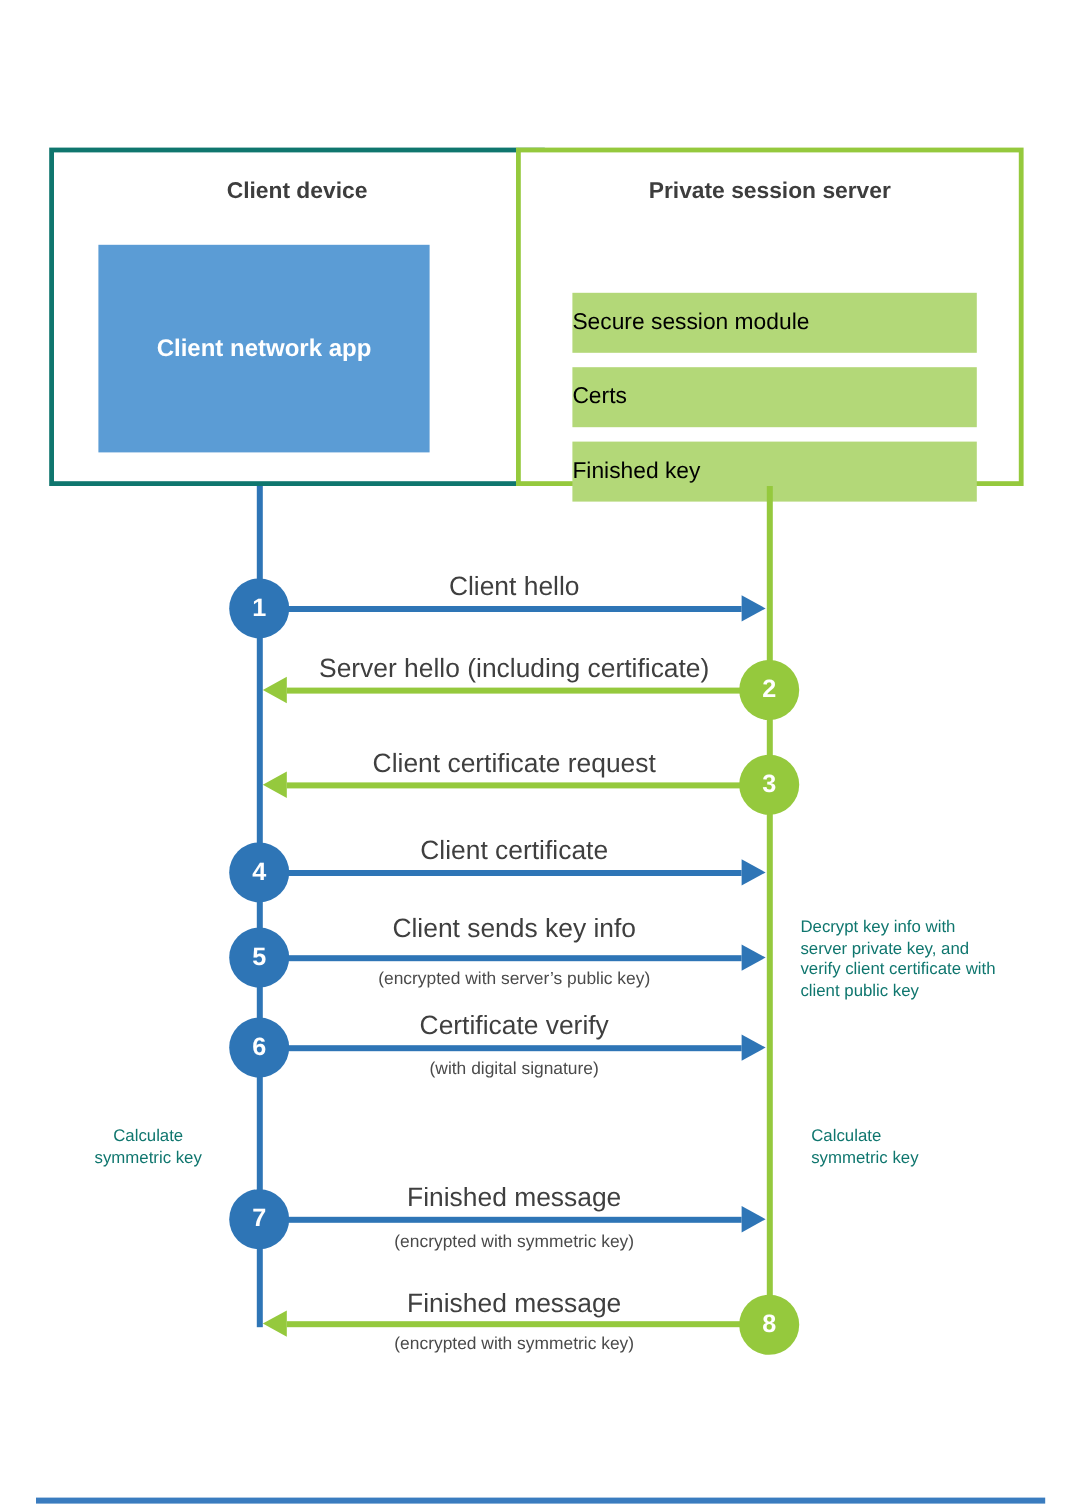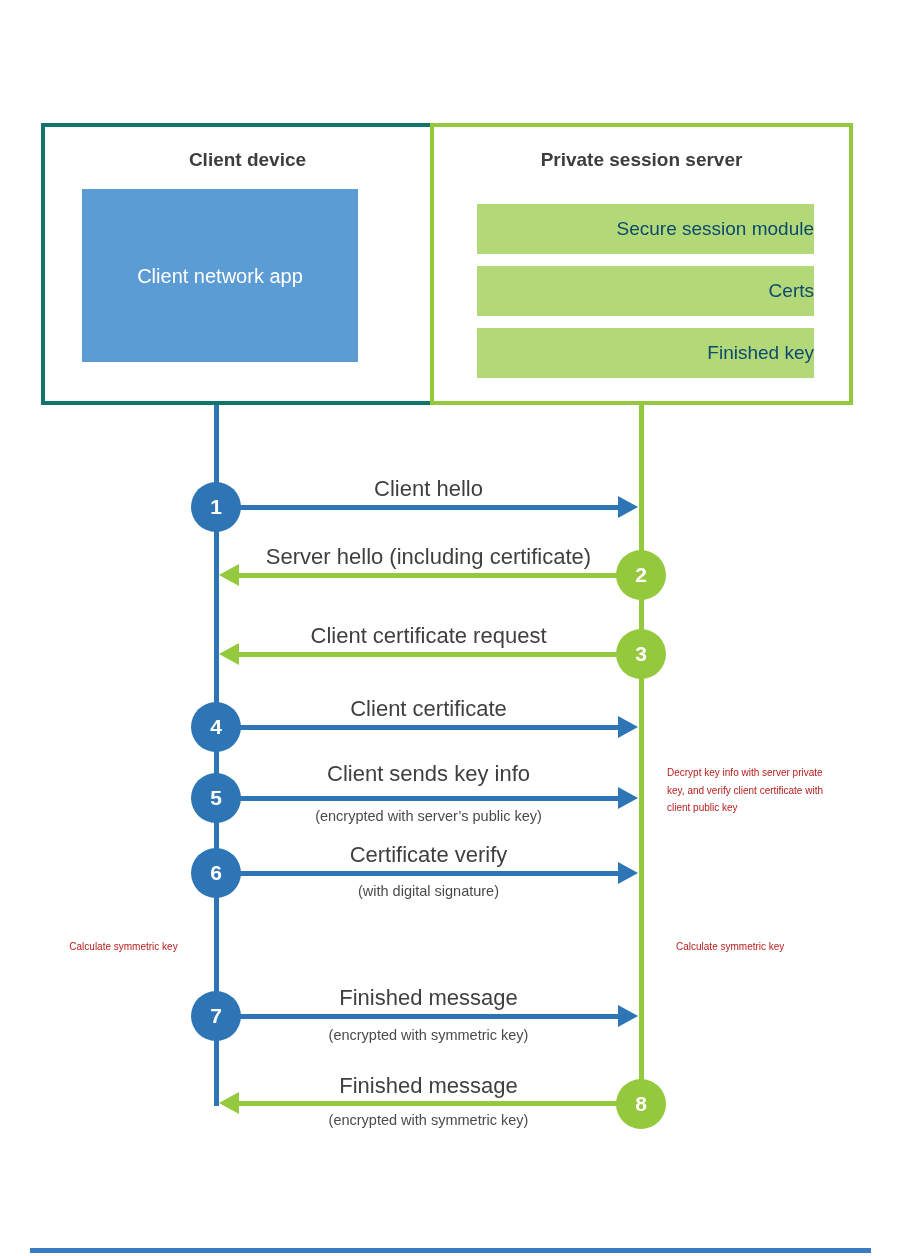--- a/index.html
+++ b/index.html
@@ -11,27 +11,27 @@
     position:absolute; left:36px; top:30px; font-size:26px; font-weight:400;
     color:#575757; letter-spacing:0.2px;
   }
   
   .entity-box { position:absolute; top:123px; height:282px; background:#fff;
     box-sizing:border-box; }
   .client-box { left:41px; width:413px; border:4px solid #0f766e; }
   .server-box { left:430px; width:423px; border:4px solid #95c93d; }
   .entity-title { position:absolute; left:0; right:0; top:22px; text-align:center;
     font-size:19px; font-weight:bold; color:#3d3d3d; }
-  .app-box { position:absolute; left:37px; top:62px; width:276px; height:173px;
+  .app-box { position:absolute; left:37px; top:77px; width:276px; height:173px;
     background:#5b9cd5; color:#ffffff; display:flex; align-items:center;
     justify-content:center; text-align:center; font-size:20px; line-height:30px;
-    padding:0 40px; box-sizing:border-box; }
+    padding:0 40px; box-sizing:border-box;font-weight:bold; }
   .module-bar { position:absolute; left:43px; width:337px; height:50px;
-    background:#b3d878; color:#0c4a6e; font-size:19px; text-align:right;
-    line-height:50px; }
+    background:#b3d878; color:#000000; font-size:19px; text-align:left;
+    line-height:50px;margin-top:40px; }
   .bar-0 { top:77px; } .bar-1 { top:139px; } .bar-2 { top:201px; }
   
   .lifeline { position:absolute; width:5px; top:405px; }
   .lifeline.blue  { left:214px; height:701px; background:#2e75b6; }
   .lifeline.green { left:639px; height:712px; background:#95c93d; }
   
   .badge { position:absolute; width:50px; height:50px; border-radius:50%;
     color:#fff; font-weight:bold; font-size:21px; display:flex;
     align-items:center; justify-content:center; }
   .badge.blue { left:191px; background:#2e75b6; }
@@ -45,21 +45,21 @@
     border-left:20px solid #2e75b6; }
   .head-left { position:absolute; left:219px; width:0; height:0;
     border-top:11px solid transparent; border-bottom:11px solid transparent;
     border-right:20px solid #95c93d; }
   
   .msg-label { position:absolute; left:216px; width:425px; text-align:center;
     font-size:22px; color:#3f3f3f; }
   .msg-sublabel { position:absolute; left:216px; width:425px; text-align:center;
     font-size:14.5px; color:#4a4a4a; }
   
-  .note { position:absolute; font-size:10px; line-height:17.5px; color:#b91c1c; }
+  .note { position:absolute; font-size:14px; line-height:17.5px; color:#0f766e; }
   .note-decrypt { left:667px; top:764px; width:170px; }
   .note-calc-left { left:61px; top:938px; width:125px; text-align:center; }
   .note-calc-right { left:676px; top:938px; width:125px; text-align:left; }
   .footer-bar { position:absolute; left:30px; top:1248px; width:841px; height:5px;
     background:#3a7cbf; }
 </style>
 </head>
 <body>
 
 <div class="canvas">

